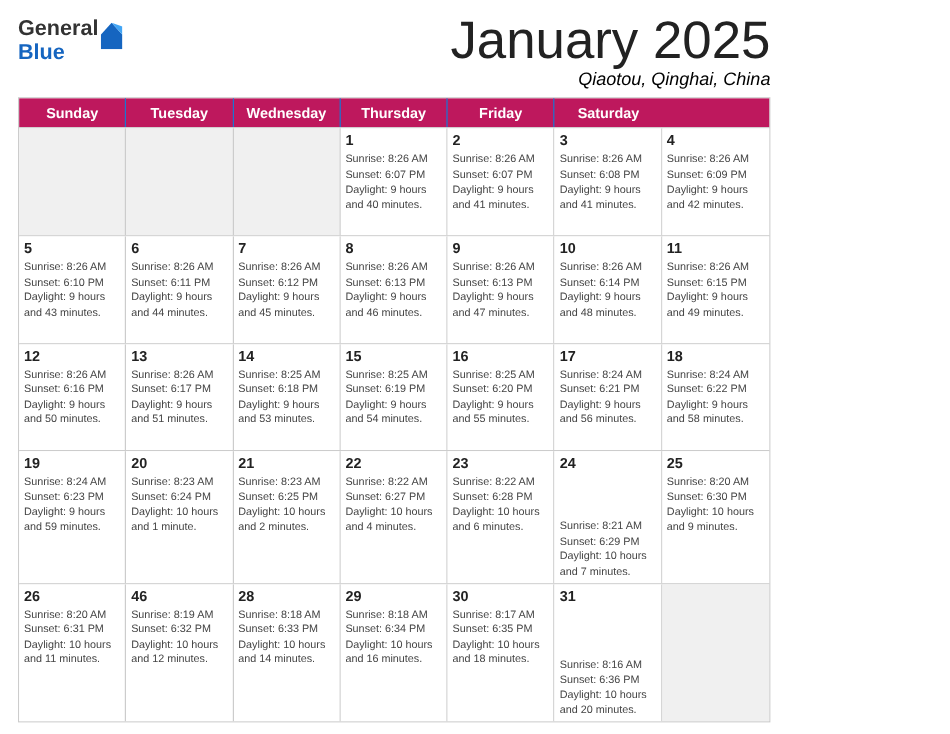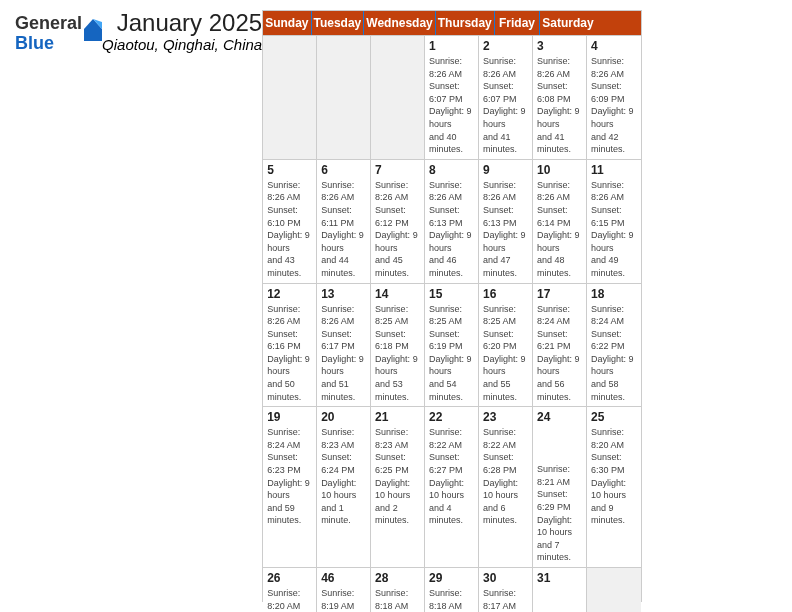--- a/index.html
+++ b/index.html
@@ -8,20 +8,21 @@
       height: 612px;
       font-family: Arial, sans-serif;
       background: #fff;
       overflow: hidden;
     }
     .page {
       width: 644px;
       height: 612px;
       padding: 10px 2px 10px 15px;
       display: flex;
+      flex-direction: column;
     }
     .header {
       display: flex;
       justify-content: space-between;
       align-items: flex-start;
       margin-bottom: 6px;
     }
     .logo {
       display: flex;
       align-items: center;
@@ -35,40 +36,40 @@
     .logo-icon {
       width: 18px;
       height: 22px;
       margin-left: 2px;
       margin-top: -8px;
     }
     .title-block {
       text-align: right;
     }
     .month-title {
-      font-size: 24px;
+      font-size: 44px;
       font-weight: normal;
       color: #222;
       line-height: 1.1;
     }
     .location {
       font-size: 15px;
       color: #000000;
       font-style: italic;
     }
     .calendar {
       flex: 1;
       display: flex;
       flex-direction: column;
       border: 1px solid #ccc;
     }
     .cal-header {
       display: grid;
       grid-template-columns: repeat(7, 1fr);
-      background: #c2410c;
+      background: #be185d;
     }
     .cal-header-cell {
       color: #fff;
       font-size: 12px;
       font-weight: bold;
       text-align: center;
       padding: 5px 2px;
       border-right: 1px solid #1976d2;
     }
     .cal-header-cell:last-child { border-right: none; }

